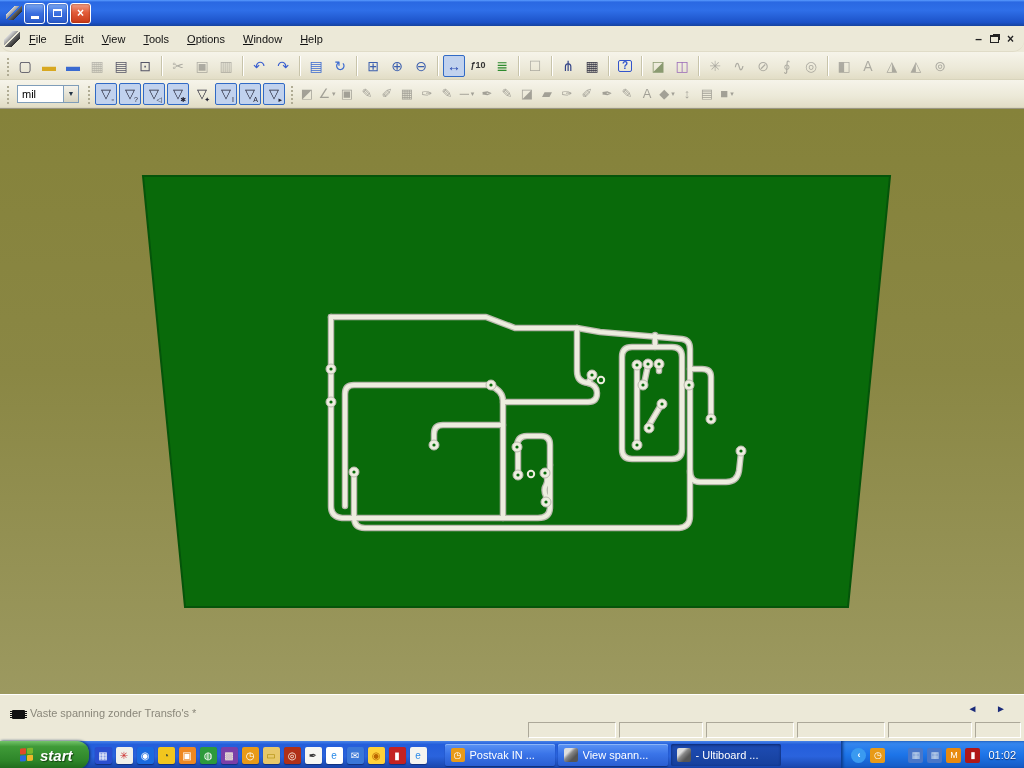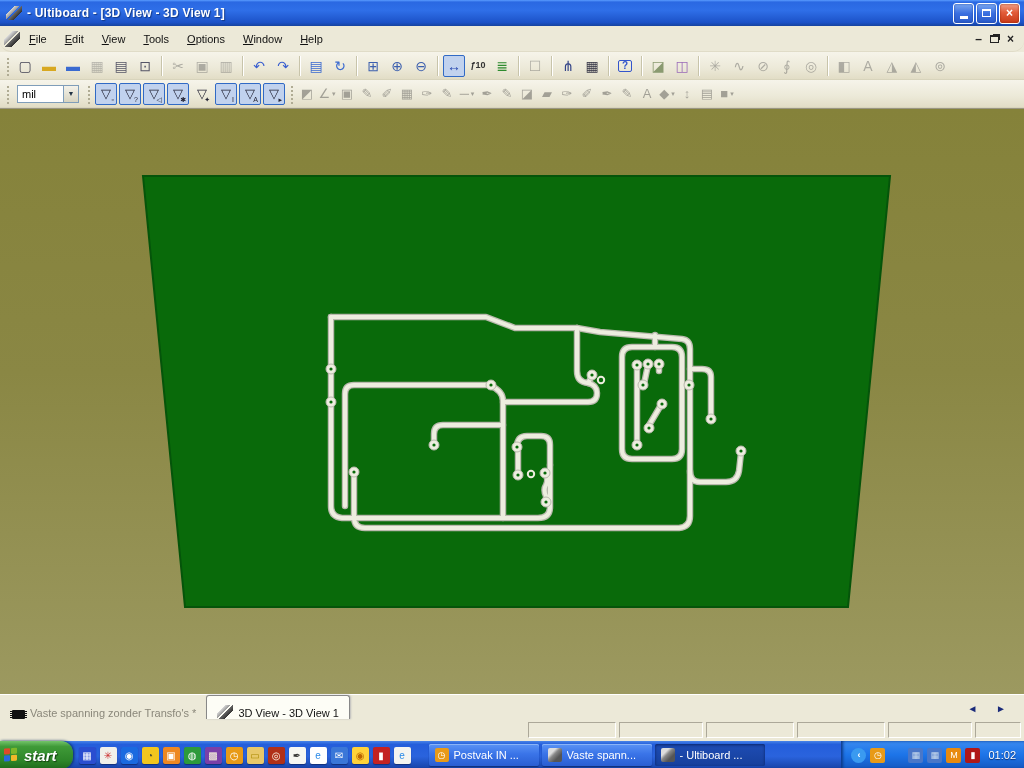--- a/index.html
+++ b/index.html
@@ -66,21 +66,21 @@
   .tab-arrows { margin-left:auto; margin-bottom:5px; padding-right:8px; color:#1a2a7a; font-size:10px; letter-spacing:8px; }
 
   
   .statusbar { height:22px; background:#ece9d8; display:flex; align-items:center; padding:2px 3px; gap:3px; }
   .status-flat { flex:1; height:16px; }
   .status-cell { height:16px; border:1px solid #aca899; border-bottom-color:#fff; border-right-color:#fff; background:#ece9d8; }
 
   
   .taskbar { height:28px; display:flex; align-items:center;
     background:linear-gradient(180deg,#4884e8 0%,#245edb 12%,#2a63dd 55%,#1a48b0 92%,#143c9a 100%); }
-  .startbtn { height:28px; display:flex; align-items:center; gap:6px; padding:0 16px 0 4px; border-radius:0 12px 12px 0;
+  .startbtn { height:28px; display:flex; align-items:center; gap:6px; padding:0 16px 0 20px; border-radius:0 12px 12px 0;
     background:linear-gradient(180deg,#74c46a 0%,#3f9a38 20%,#2e8629 70%,#1f6a1c 100%); box-shadow:1px 0 3px #0a2a5a; }
   .startbtn .label { color:#fff; font-weight:bold; font-style:italic; font-size:15px; text-shadow:1px 1px 1px #14430f; }
   .flag { width:14px; height:14px; display:grid; grid-template-columns:6px 6px; grid-template-rows:6px 6px; gap:1px; transform:skewY(-4deg); }
   .flag i { border-radius:1px; }
   .quicklaunch { display:flex; align-items:center; gap:4px; padding:0 6px; }
   .ql-icon { width:17px; height:17px; border-radius:2px; display:flex; align-items:center; justify-content:center; font-size:10px; box-shadow:0 1px 1px #12307a; }
   .taskbtns { display:flex; align-items:center; gap:3px; margin-left:12px; }
   .task { width:110px; height:22px; border-radius:2px; display:flex; align-items:center; gap:5px; padding:0 6px; color:#fff;
     background:linear-gradient(180deg,#5a93f5 0%,#3a74e8 45%,#2a5ed2 100%); box-shadow:inset 0 1px 0 #8ab4f8, 0 1px 1px #10307a; }
   .task.active { background:linear-gradient(180deg,#1e4cb4,#16409c); box-shadow:inset 0 1px 3px #0a2468;text-align:right; }
@@ -91,21 +91,20 @@
   .tray-icon { width:15px; height:15px; display:flex; align-items:center; justify-content:center; font-size:9px; border-radius:2px; }
   .tray-icon.round { border-radius:50%; }
   .quad { display:grid; grid-template-columns:6px 6px; grid-template-rows:6px 6px; gap:1px; }
   .clock { color:#fff; font-size:11px; margin-left:4px; text-shadow:0 1px 1px #0a2a6a; }
 </style>
 </head>
 <body>
 
 <div class="titlebar">
   <div class="ub-icon"></div>
-  <div class="title">- Ultiboard - [3D View - 3D View 1]</div>
   <div class="winbtn">
       <div class="glyph-min"></div>
     </div>
   <div class="winbtn">
       <div class="glyph-restore"></div>
     </div>
   <div class="winbtn close">
       <span>×</span>
     </div>
 </div>
@@ -400,24 +399,20 @@
       <circle cx="531" cy="365" r="3.2" fill="none" stroke="#ededdf" stroke-width="2"></circle>
       <circle cx="601" cy="271" r="3.2" fill="none" stroke="#ededdf" stroke-width="2"></circle>
     </svg>
 </div>
 
 <div class="tabrow" id="tabrow">
     <div class="sheet-tab">
       <span class="chip-icon"></span>
       <span>Vaste spanning zonder Transfo's *</span>
     </div>
-    <div class="sheet-tab active">
-      <span class="ub-icon"></span>
-      <span>3D View - 3D View 1</span>
-    </div>
     <div class="tab-arrows">◄ ►</div>
   </div>
 
 <div class="statusbar" id="statusbar">
     <div class="status-flat"></div>
     <div class="status-cell" style="width: 88px;"></div>
     <div class="status-cell" style="width: 84px;"></div>
     <div class="status-cell" style="width: 88px;"></div>
     <div class="status-cell" style="width: 88px;"></div>
     <div class="status-cell" style="width: 84px;"></div>
@@ -452,21 +447,21 @@
       <span class="ql-icon" style="background: rgb(196, 34, 34); color: rgb(255, 255, 255);">▮</span>
       <span class="ql-icon" style="background: rgb(244, 244, 240); color: rgb(42, 138, 232);">e</span>
     </div>
   <div class="taskbtns" id="taskbtns">
       <div class="task">
         <span class="task-icon" style="background: rgb(232, 154, 24);">◷</span>
         <span class="tlabel">Postvak IN ...</span>
       </div>
       <div class="task">
         <span class="task-icon" style="background: linear-gradient(135deg, rgb(221, 221, 221) 30%, rgb(136, 136, 136) 45%, rgb(85, 85, 85) 70%);"></span>
-        <span class="tlabel">Vaste spann...</span>
+        <span class="tlabel">View spann...</span>
       </div>
       <div class="task active">
         <span class="task-icon" style="background: linear-gradient(135deg, rgb(221, 221, 221) 30%, rgb(136, 136, 136) 45%, rgb(85, 85, 85) 70%);"></span>
         <span class="tlabel">- Ultiboard ...</span>
       </div>
     </div>
   <div class="tray">
     <span class="tray-icon round" id="tray-chevron" style="background:#3a9af0;color:#fff;font-weight:bold">‹</span>
     <span id="tray-icons" style="display:flex;gap:4px">
         <span class="tray-icon" style="background: rgb(232, 154, 24); color: rgb(255, 255, 255);">◷</span>

